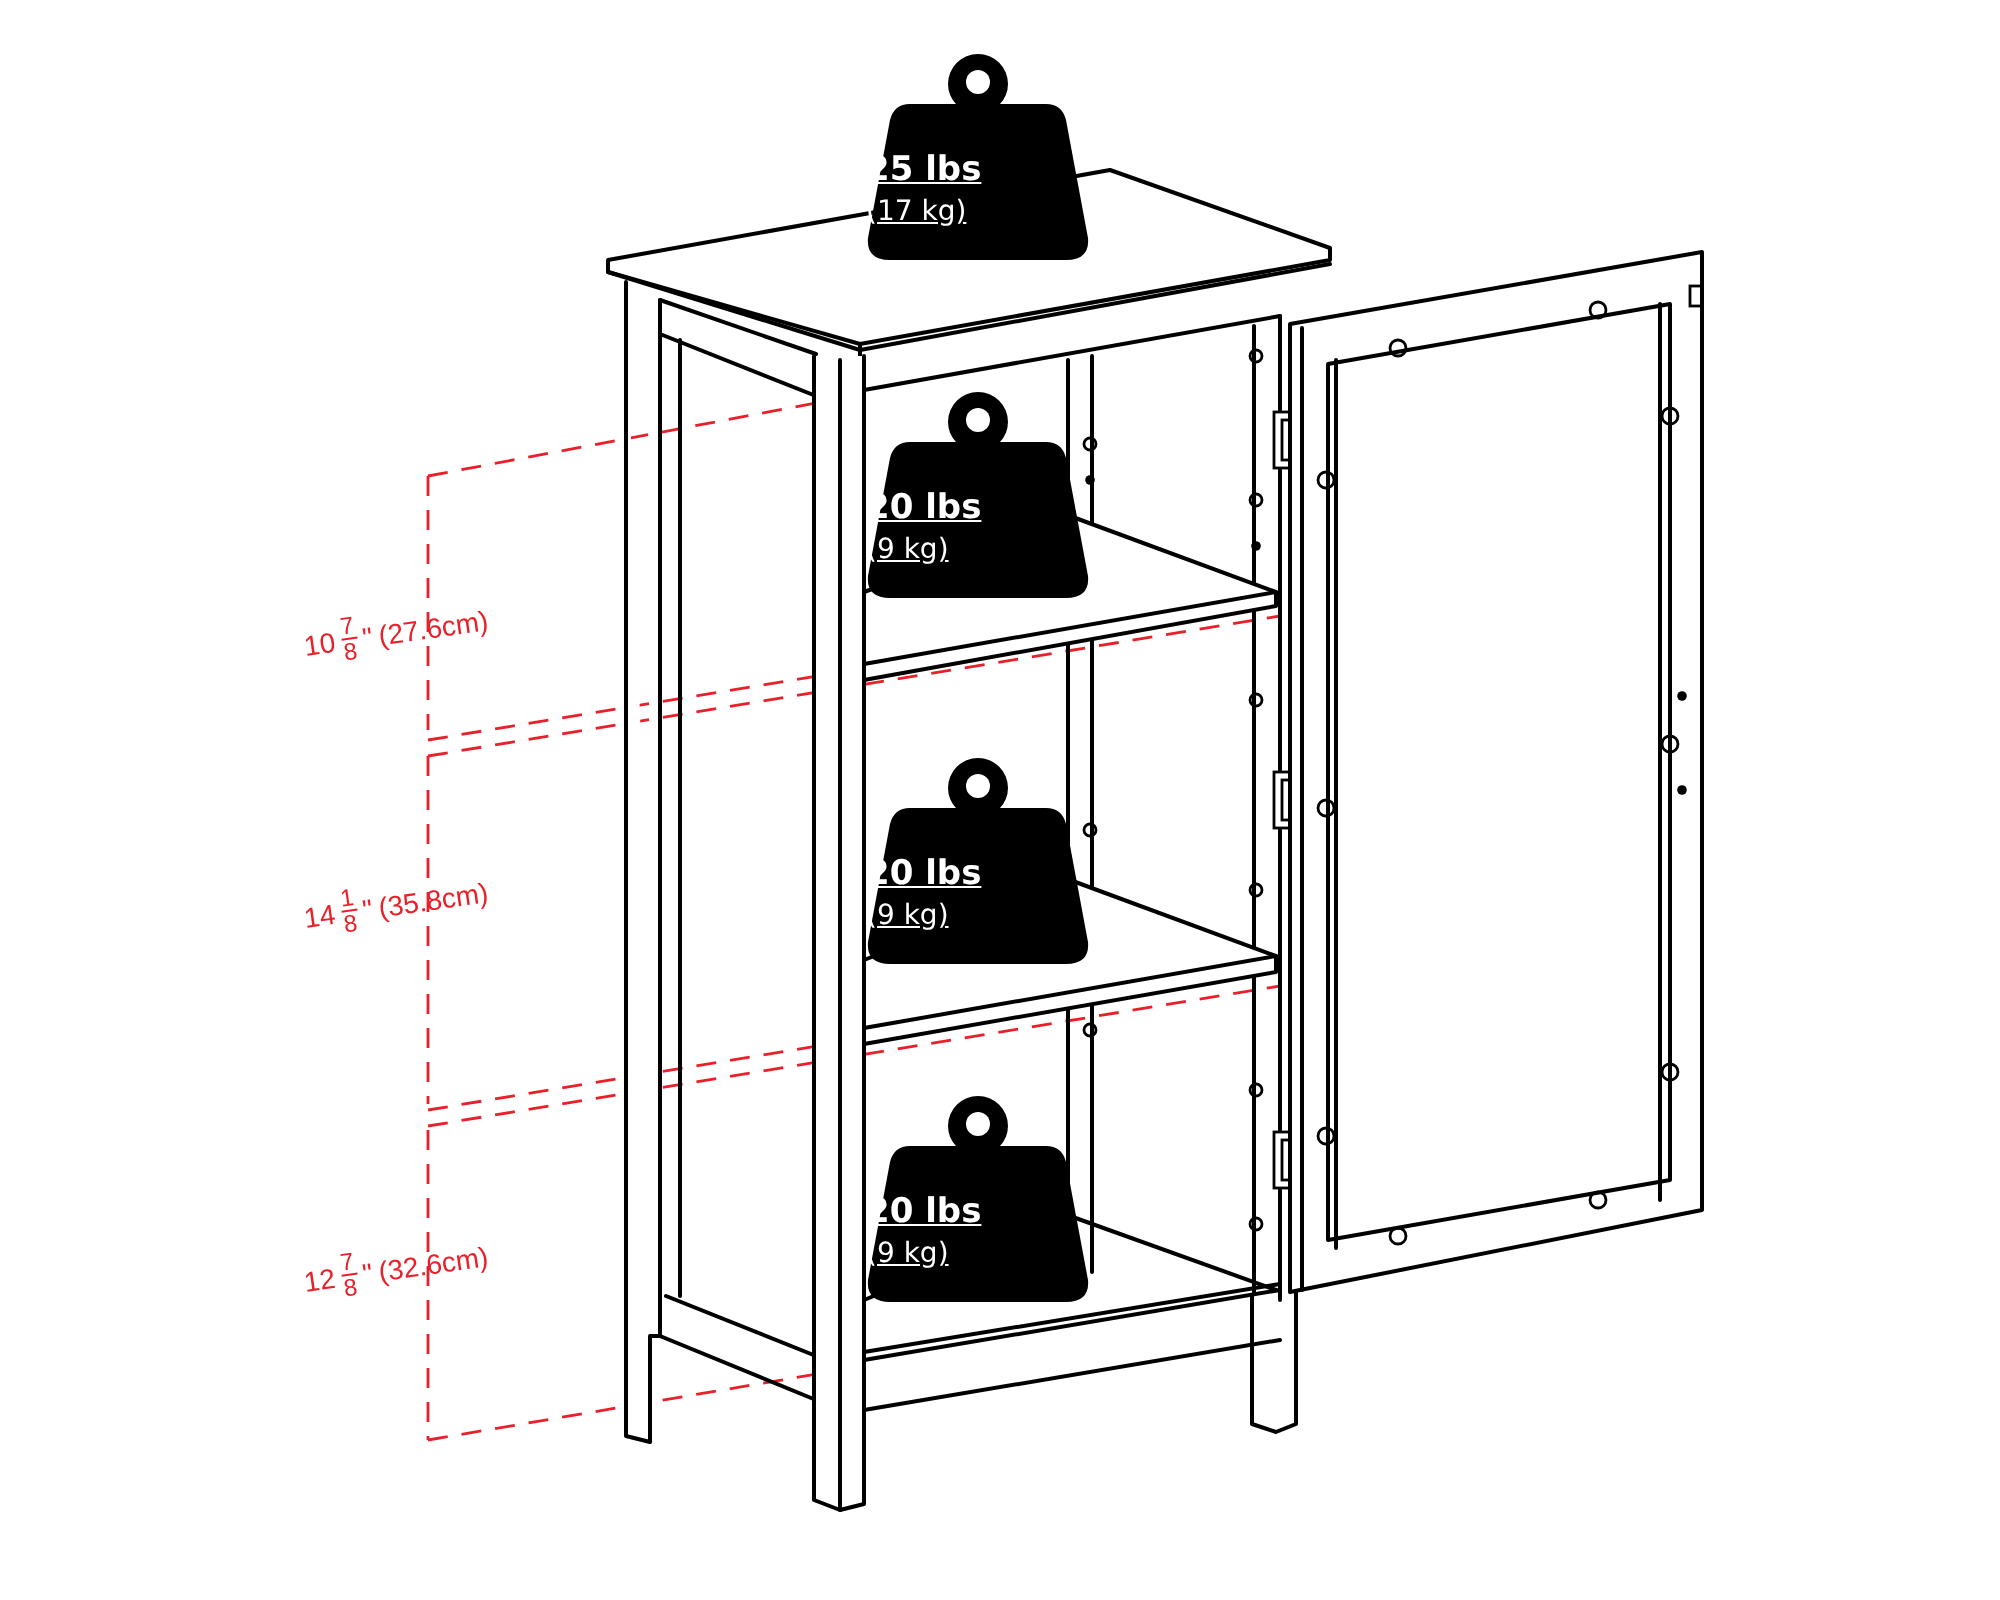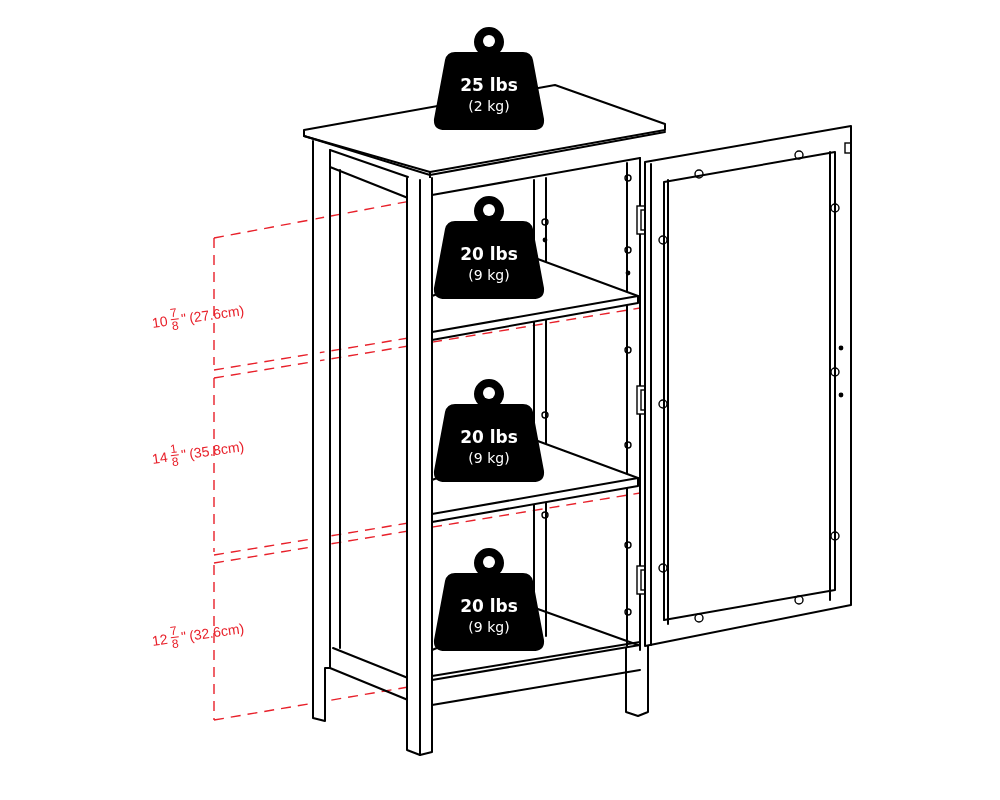--- a/index.html
+++ b/index.html
@@ -7,21 +7,21 @@
   #stage { position: absolute; left: 0; top: 0; width: 1000px; height: 800px; }
   svg { position: absolute; left: 0; top: 0; }
   .ln { stroke: #000; stroke-width: 2; fill: none; stroke-linejoin: round; stroke-linecap: round; }
   .ln-thin { stroke: #000; stroke-width: 1.4; fill: none; }
   .fillw { fill: #fff; }
   .dash { stroke: #e8202a; stroke-width: 1.4; fill: none; stroke-dasharray: 10 7; }
   .dim-label { position: absolute; color: #e8202a; font-family: "Liberation Sans", sans-serif; font-size: 14px; white-space: nowrap; transform-origin: left center; transform: rotate(-8deg); display: flex; align-items: center; gap: 3px; }
   .frac { display: inline-flex; flex-direction: column; align-items: center; font-size: 12px; line-height: 12px; }
   .frac .bar { width: 8px; height: 1px; background: #e8202a; }
   .weight { position: absolute; width: 112px; height: 106px; }
-  .weight .w-text { position: absolute; left: 0; right: 0; text-align: center; color: #fff; font-family: "DejaVu Sans", sans-serif; }
+  .weight .w-text { position: absolute; left: 0; right: 0; text-align: left; color: #fff; font-family: "DejaVu Sans", sans-serif; text-decoration: underline; }
   .weight .w-lbs { top: 48px; font-size: 17px; font-weight: bold; }
   .weight .w-kg { top: 71px; font-size: 14px; }
 </style>
 </head>
 <body>
 
 <div id="stage">
 
   <svg width="1000" height="800" viewBox="0 0 1000 800">
 
@@ -145,21 +145,21 @@
       </g>
       <g transform="translate(433,548)">
         <path d="M56 0 a15 15 0 0 1 15 15 a15 15 0 0 1 -4 10 L90 25 Q98 25 100 33 L111 92 Q112 103 100 103 L12 103 Q0 103 1 92 L12 33 Q14 25 22 25 L45 25 a15 15 0 0 1 -4 -10 a15 15 0 0 1 15 -15 Z"></path>
         <circle cx="56" cy="14" r="6" fill="#fff"></circle>
       </g>
     </g>
   </svg>
 
   <div class="weight" style="left:433px; top:27px;">
     <div class="w-text w-lbs">25 lbs</div>
-    <div class="w-text w-kg">(2 kg)</div>
+    <div class="w-text w-kg">(17 kg)</div>
   </div>
   <div class="weight" style="left:433px; top:196px;">
     <div class="w-text w-lbs">20 lbs</div>
     <div class="w-text w-kg">(9 kg)</div>
   </div>
   <div class="weight" style="left:433px; top:379px;">
     <div class="w-text w-lbs">20 lbs</div>
     <div class="w-text w-kg">(9 kg)</div>
   </div>
   <div class="weight" style="left:433px; top:548px;">

